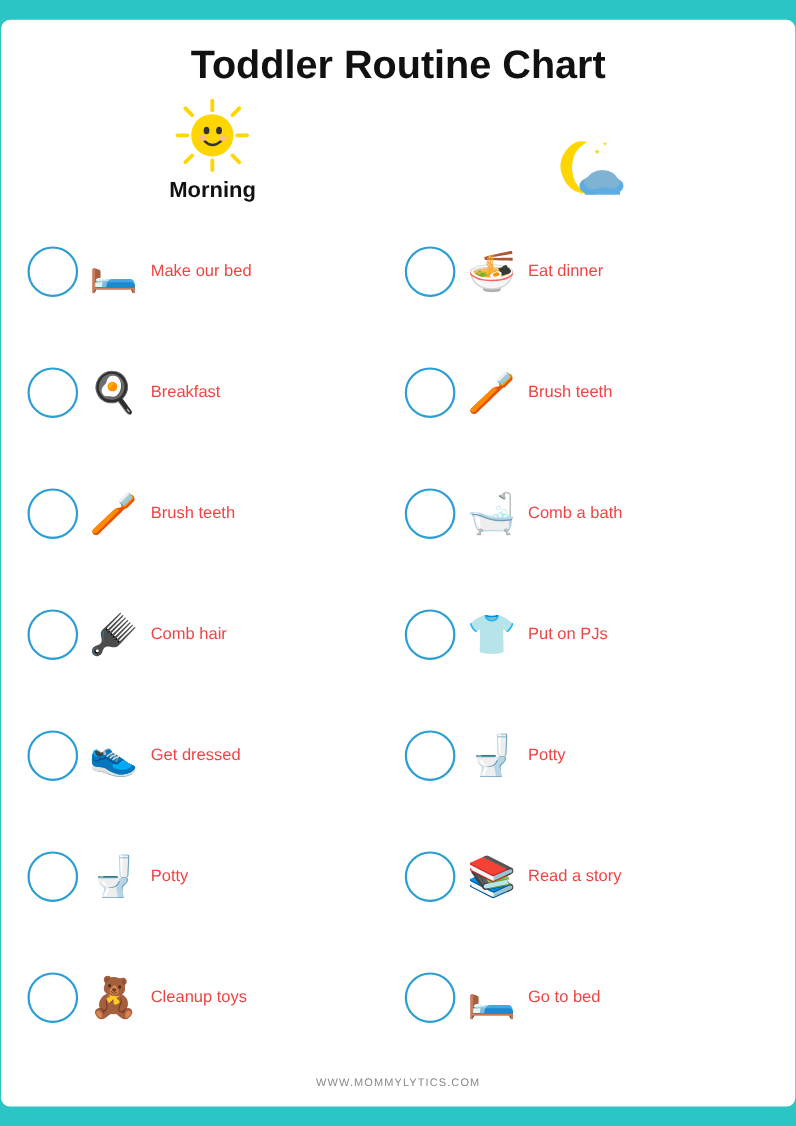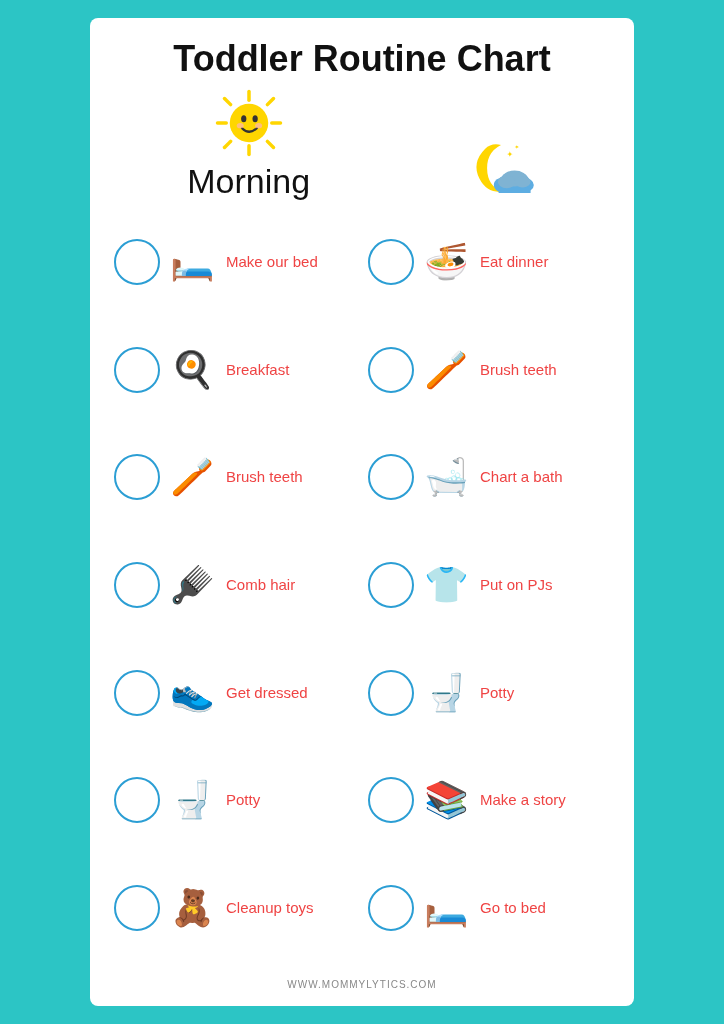--- a/index.html
+++ b/index.html
@@ -8,21 +8,21 @@
       width: 724px;
       height: 1024px;
       background: #2CC5C5;
       display: flex;
       align-items: center;
       justify-content: center;
       font-family: Arial, sans-serif;
     }
 
     .page {
-      width: 544px;
+      width: 722px;
       height: 988px;
       background: white;
       border-radius: 8px;
       padding: 20px 24px 16px 24px;
       display: flex;
       flex-direction: column;
       align-items: center;
     }
 
     .title {
@@ -42,22 +42,22 @@
     }
 
     .col-header {
       display: flex;
       flex-direction: column;
       align-items: center;
       gap: 4px;
     }
 
     .col-header-label {
-      font-size: 34px;
-      font-weight: 400;
+      font-size: 20px;
+      font-weight: 700;
       color: #111;
     }
 
     .two-cols {
       display: flex;
       width: 100%;
       gap: 12px;
       flex: 1;
     }
 
@@ -221,36 +221,36 @@
           <span class="task-label">Eat dinner</span>
         </div>
         <div class="task-row">
           <div class="checkbox-circle"></div>
           <div class="task-icon">🪥</div>
           <span class="task-label">Brush teeth</span>
         </div>
         <div class="task-row">
           <div class="checkbox-circle"></div>
           <div class="task-icon">🛁</div>
-          <span class="task-label">Chart a bath</span>
+          <span class="task-label">Comb a bath</span>
         </div>
         <div class="task-row">
           <div class="checkbox-circle"></div>
           <div class="task-icon">👕</div>
           <span class="task-label">Put on PJs</span>
         </div>
         <div class="task-row">
           <div class="checkbox-circle"></div>
           <div class="task-icon">🚽</div>
           <span class="task-label">Potty</span>
         </div>
         <div class="task-row">
           <div class="checkbox-circle"></div>
           <div class="task-icon">📚</div>
-          <span class="task-label">Make a story</span>
+          <span class="task-label">Read a story</span>
         </div>
         <div class="task-row">
           <div class="checkbox-circle"></div>
           <div class="task-icon">🛏️</div>
           <span class="task-label">Go to bed</span>
         </div>
       </div>
   </div>
 
   <div class="footer">WWW.MOMMYLYTICS.COM</div>

